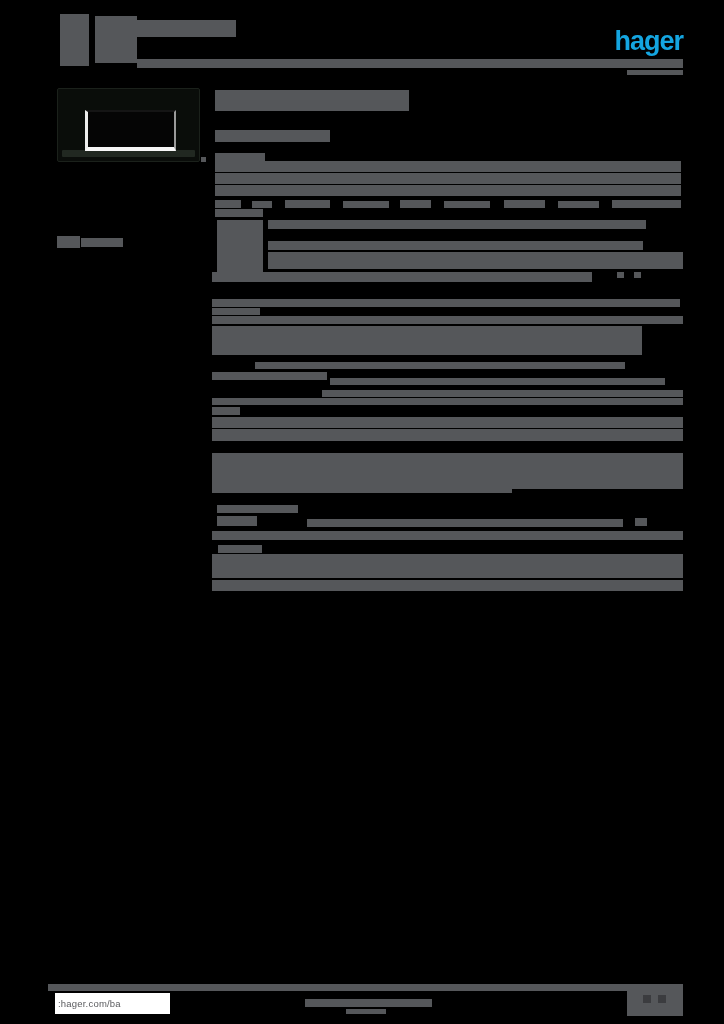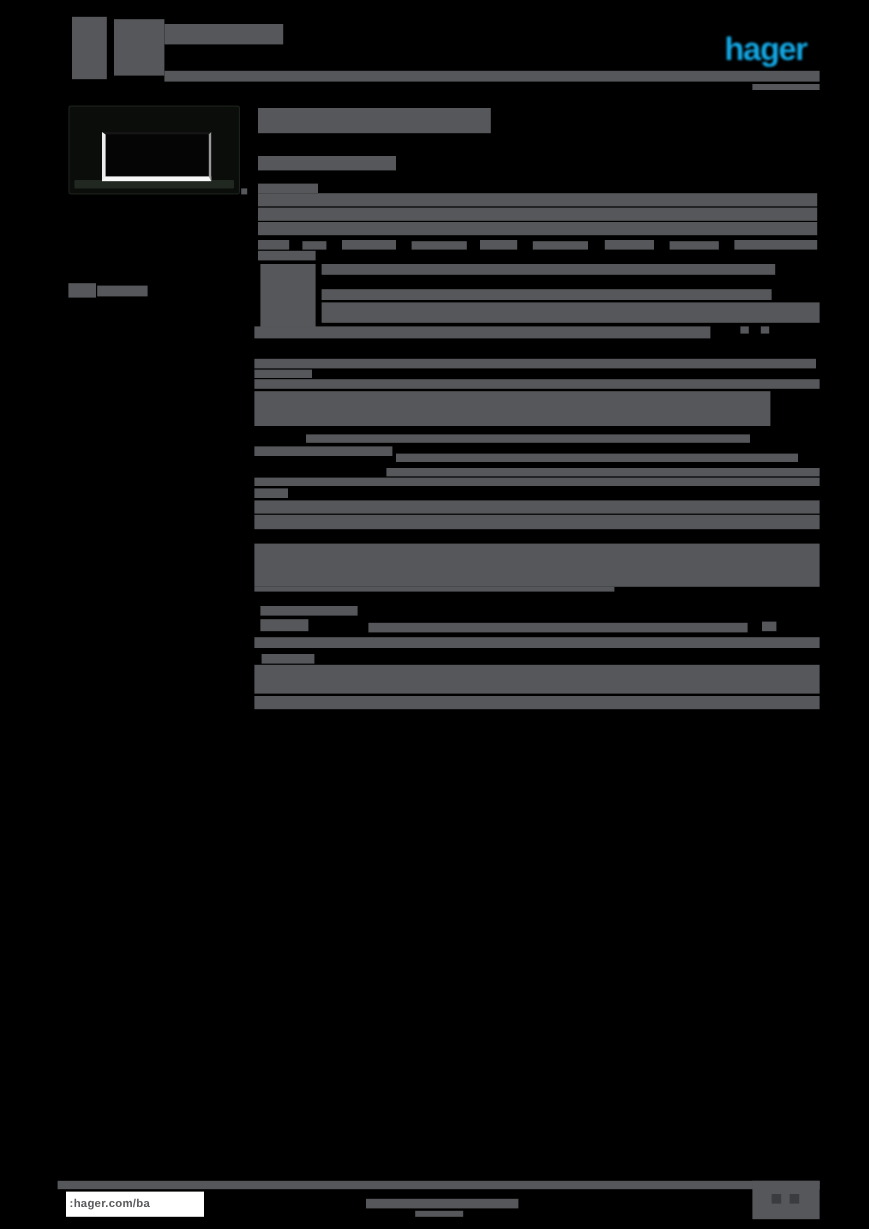--- a/index.html
+++ b/index.html
@@ -4,40 +4,40 @@
 <style>
   html,body{margin:0;padding:0;background:#000;}
   .stage{
     position:relative;width:724px;height:1024px;background:#000000;
     overflow:hidden;font-family:"Liberation Sans", sans-serif;
   }
   .bar{position:absolute;}
   .logo{
     position:absolute;left:593px;top:24px;width:90px;height:34px;
     font-weight:700;font-size:27px;letter-spacing:-1px;line-height:34px;
-    filter:blur(0.7px);text-align:center;
+    filter:blur(0.7px);text-align:right;
   }
   .product-frame{
     position:absolute;left:57px;top:88px;width:143px;height:74px;
     background:#0a0d0a;border:1px solid #1b211b;border-radius:2px;box-sizing:border-box;
   }
   .product-bevel{
     position:absolute;left:62px;top:150px;width:133px;height:7px;
     background:#212821;border-radius:1px;
   }
   .product-opening{
     position:absolute;left:85px;top:110px;width:91px;height:41px;
     background:#050505;box-sizing:border-box;
     border-left:3px solid #ededed;border-bottom:4px solid #f7f7f7;
     border-right:2px solid #9a9a9a;border-top:2px solid #151515;
   }
   .corner-dot{position:absolute;left:201px;top:157px;width:5px;height:5px;}
   .footer-box{
     position:absolute;left:55px;top:993px;width:115px;height:21px;
-    background:#ffffff;display:flex;align-items:center;font-weight:bold;
+    background:#ffffff;display:flex;align-items:center;
   }
   .footer-link{
     font-size:9.5px;color:#5a5b5e;padding-left:3px;letter-spacing:0.2px;
     filter:blur(0.3px);white-space:nowrap;
   }
   .page-tab{position:absolute;left:627px;top:984px;width:56px;height:32px;}
   .page-glyph{position:absolute;width:8px;height:8px;}
   .g1{left:16px;top:11px;} .g2{left:31px;top:11px;}
 </style>
 </head>

